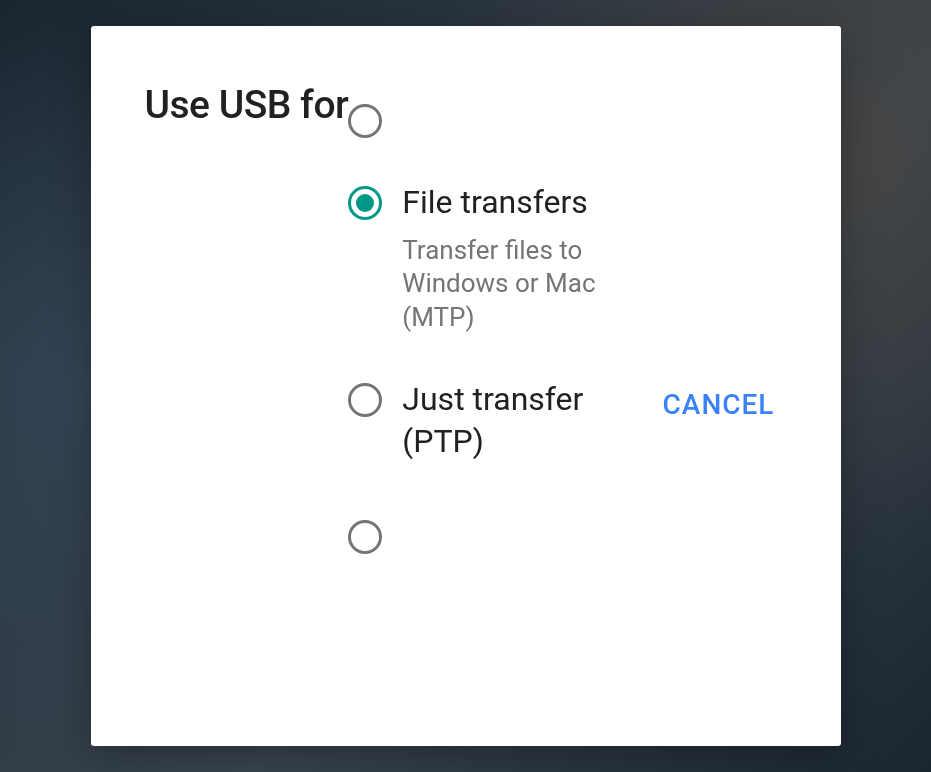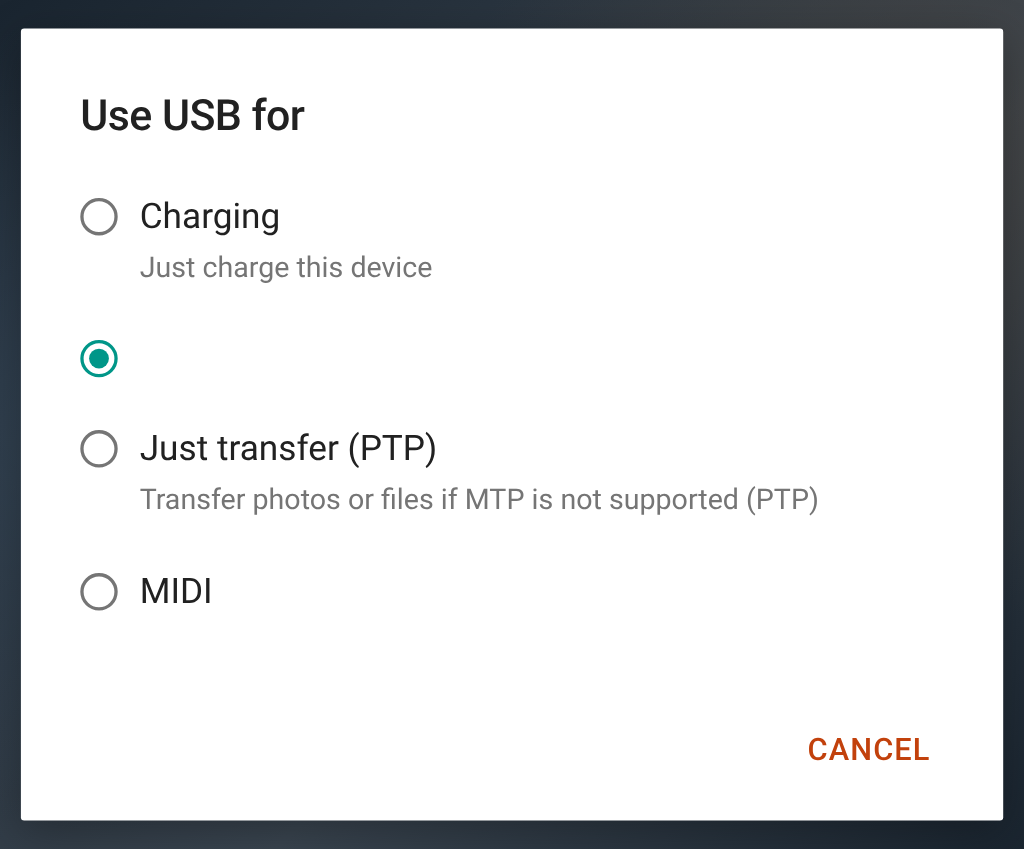--- a/index.html
+++ b/index.html
@@ -17,28 +17,28 @@
         radial-gradient(circle at 10% 50%, rgba(60, 80, 100, 0.6) 0%, transparent 40%),
         radial-gradient(circle at 90% 20%, rgba(80, 70, 60, 0.5) 0%, transparent 40%),
         linear-gradient(135deg, #1a2530 0%, #2a3540 30%, #3a4550 60%, #1a2530 100%);
       display: flex;
       align-items: center;
       justify-content: center;
       overflow: hidden;
     }
     
     .dialog {
-      width: 893px;
+      width: 750px;
       height: 720px;
       background: #ffffff;
       border-radius: 3px;
       box-shadow: 0 10px 40px rgba(0, 0, 0, 0.3);
       padding: 56px 54px 40px 54px;
       display: flex;
-      flex-direction: column;
+      flex-direction: row;
     }
     
     .dialog-title {
       font-size: 39px;
       font-weight: 500;
       color: #212121;
       margin-bottom: 30px;
       letter-spacing: -0.5px;
     }
     
@@ -102,61 +102,59 @@
     
     .dialog-actions {
       display: flex;
       justify-content: flex-end;
       margin-top: 20px;
     }
     
     .cancel-button {
       font-size: 28px;
       font-weight: 500;
-      color: #c2410c;
+      color: #3b82f6;
       background: none;
       border: none;
       cursor: pointer;
       padding: 8px 12px;
       letter-spacing: 1px;
       font-family: inherit;
     }
   </style>
 </head>
 <body>
 
 <div class="dialog">
   <h1 class="dialog-title">Use USB for</h1>
 
   <div class="options">
 
     <div class="option">
       <div class="radio"></div>
-      <div class="option-text">
-        <div class="option-label">Charging</div>
-        <div class="option-description">Just charge this device</div>
-      </div>
     </div>
 
     <div class="option">
       <div class="radio selected"></div>
+      <div class="option-text">
+        <div class="option-label">File transfers</div>
+        <div class="option-description">Transfer files to Windows or Mac (MTP)</div>
+      </div>
     </div>
 
     <div class="option">
       <div class="radio"></div>
       <div class="option-text">
         <div class="option-label">Just transfer (PTP)</div>
-        <div class="option-description">Transfer photos or files if MTP is not supported (PTP)</div>
       </div>
     </div>
 
     <div class="option">
       <div class="radio"></div>
       <div class="option-text">
-        <div class="option-label">MIDI</div>
       </div>
     </div>
 
   </div>
 
   <div class="dialog-actions">
     <button class="cancel-button">CANCEL</button>
   </div>
 </div>
 

